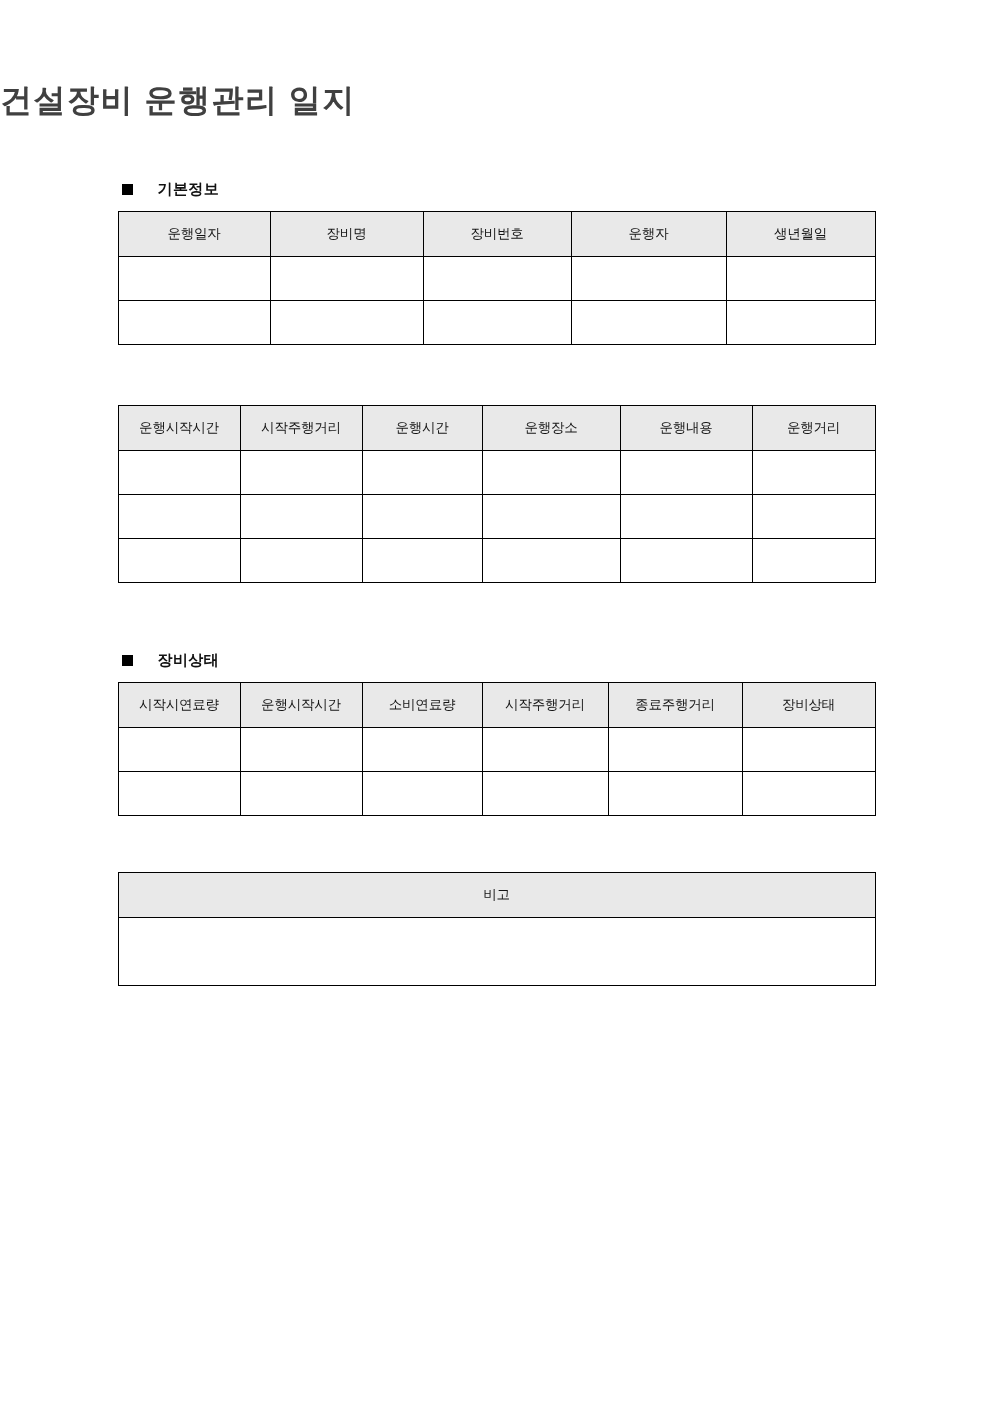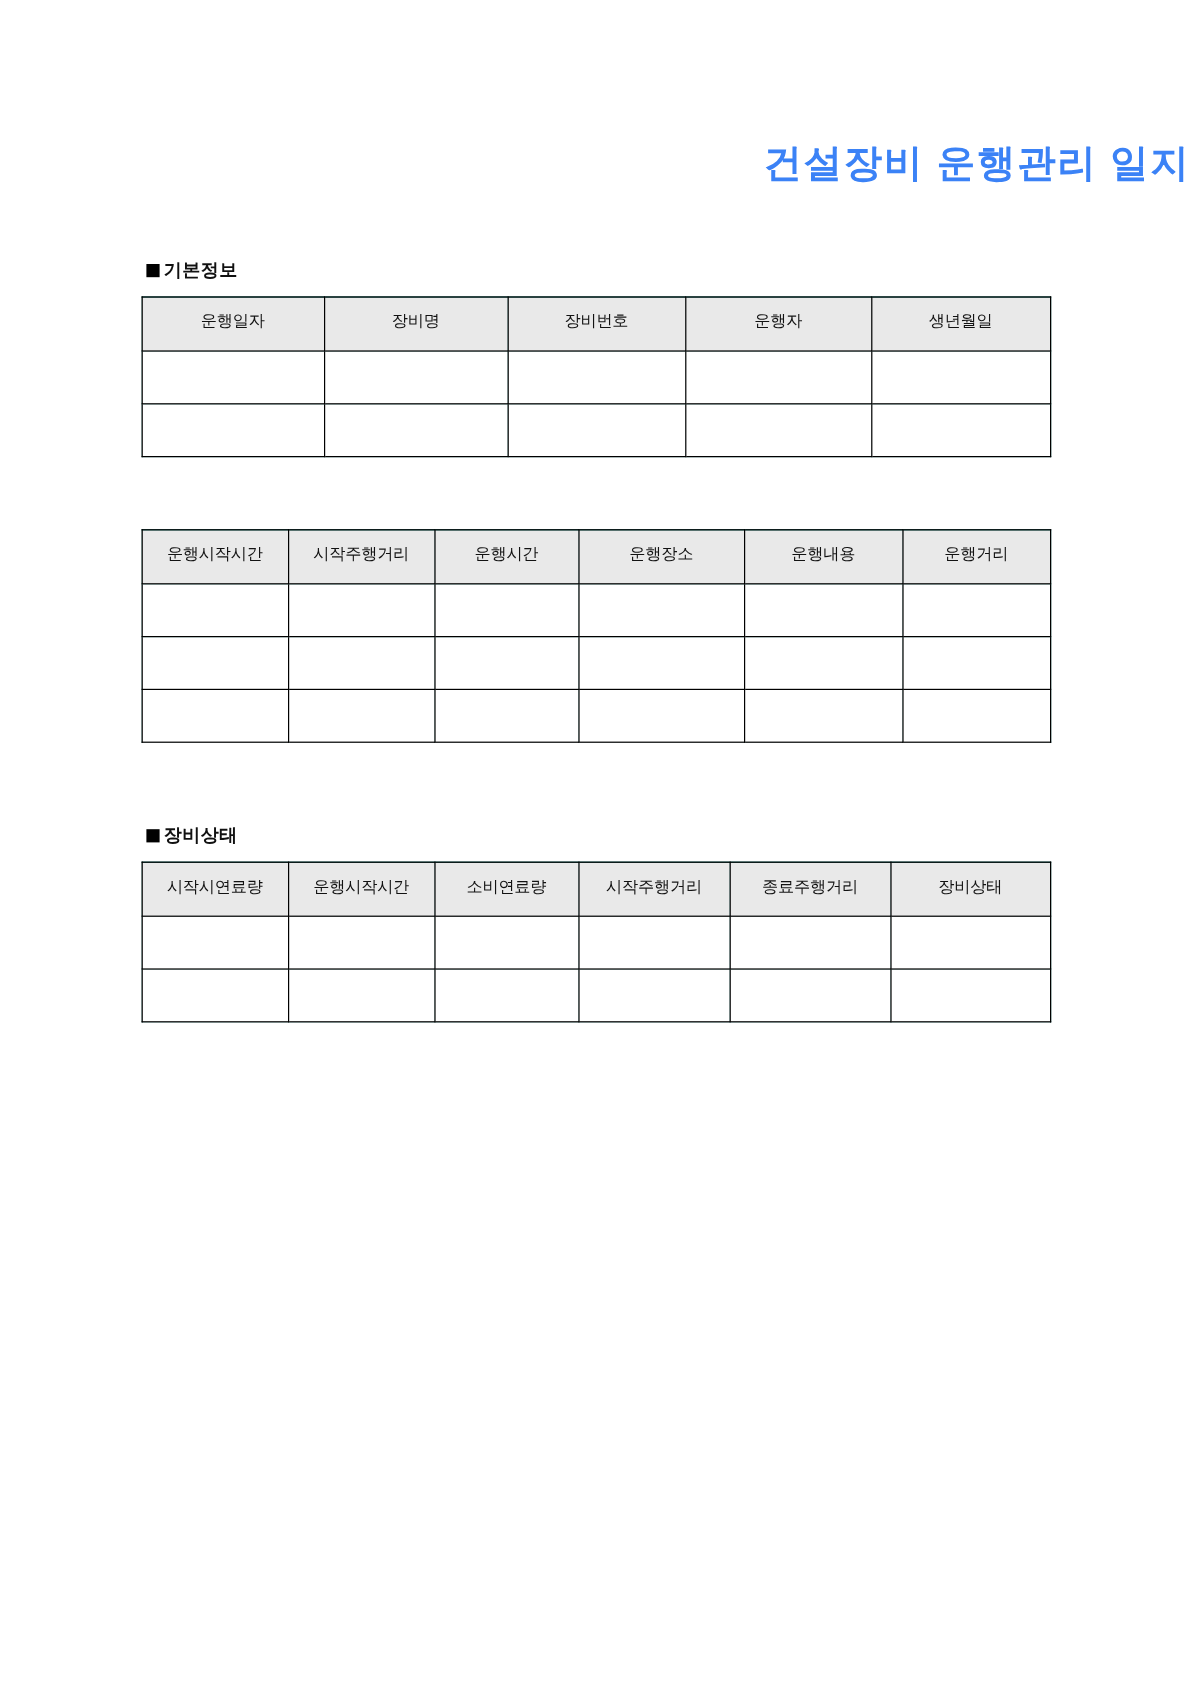--- a/index.html
+++ b/index.html
@@ -20,64 +20,63 @@
     position: relative;
     width: 992px;
     height: 1403px;
     box-sizing: border-box;
     background: #ffffff;
   }
 
   
   .doc-title {
     margin: 0;
-    padding-top: 116px;
-    text-align: right;
+    padding-top: 80px;
+    text-align: left;
     font-size: 32px;
     font-weight: bold;
     letter-spacing: 1.5px;
     line-height: 1.25;
-    color: #3b82f6;
+    color: #404040;
   }
 
   
   .section {
     margin: 0 auto;
     width: 757px;
   }
   .section-1 { margin-top: 60px; }
   .section-2 { margin-top: 60px; }
   .section-3 { margin-top: 68px; }
   .section-4 { margin-top: 56px; }
 
   .section-heading {
     display: flex;
     align-items: center;
-    gap: 4px;
+    gap: 25px;
     margin: 0 0 12px 4px;
     font-size: 15px;
     font-weight: bold;
     letter-spacing: 0.4px;
     color: #111111;
   }
   .bullet-square {
     display: inline-block;
     width: 11px;
     height: 11px;
     background: #000000;
     flex: 0 0 auto;
   }
 
   
   table.form-table {
     width: 757px;
     border-collapse: collapse;
     table-layout: fixed;
-    background: #0f766e;
-    font-family: Liberation Mono, monospace;
+    background: #fdba74;
   }
   table.form-table th,
   table.form-table td {
     border: 1px solid #000000;
     padding: 0;
     text-align: center;
     vertical-align: middle;
   }
   table.form-table th {
     background: #e9e9e9;
@@ -240,15 +239,30 @@
           <td class="empty-cell"></td>
           <td class="empty-cell"></td>
           <td class="empty-cell"></td>
         </tr>
       </tbody>
     </table>
   </div>
 
   <div class="section section-4">
 
+    <table class="form-table">
+      <colgroup>
+        <col style="width:757px">
+      </colgroup>
+      <thead>
+        <tr>
+          <th class="note-header">비고</th>
+        </tr>
+      </thead>
+      <tbody>
+        <tr>
+          <td class="note-cell"></td>
+        </tr>
+      </tbody>
+    </table>
   </div>
 
 </div>
 
 </body></html>

